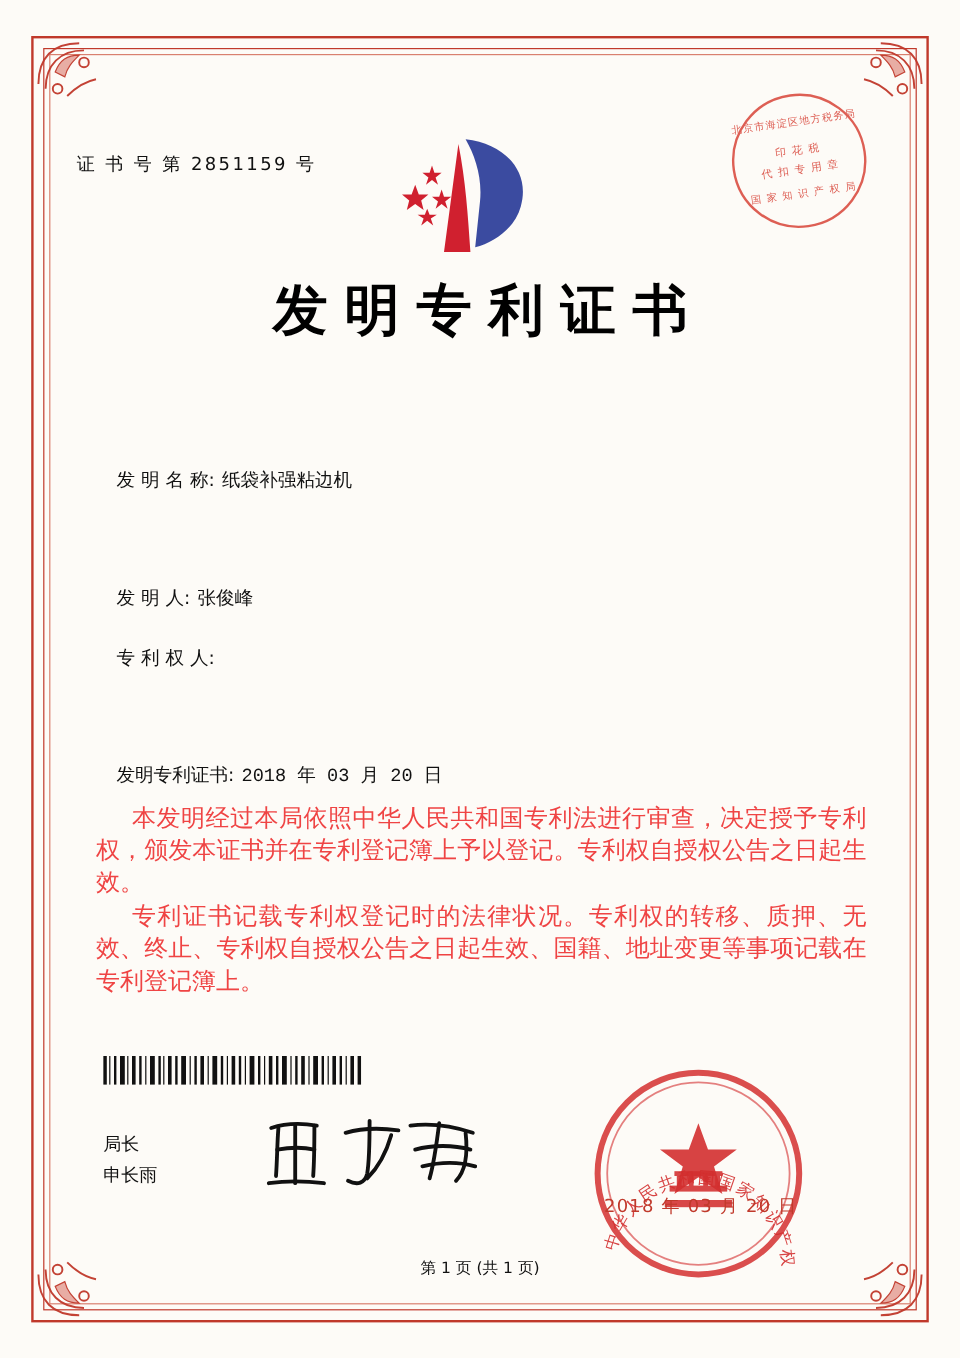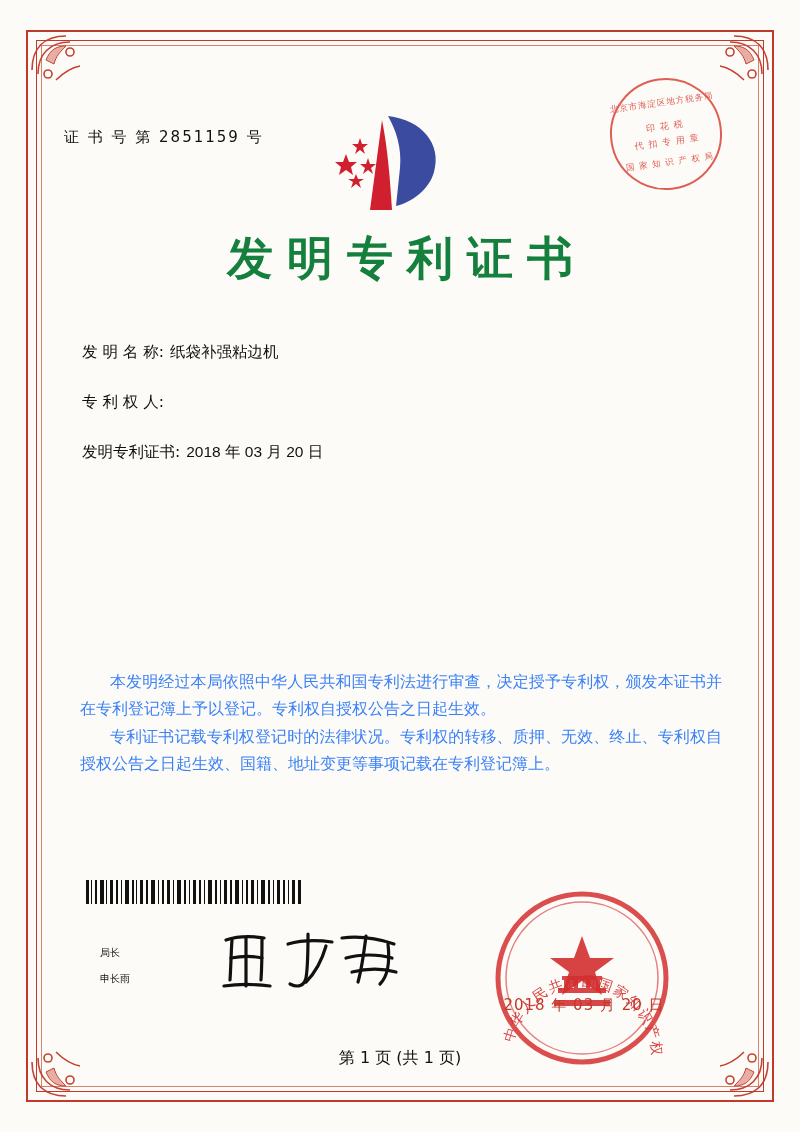--- a/index.html
+++ b/index.html
@@ -103,79 +103,80 @@
   .doc-title {
     position: absolute;
     left: 0;
     top: 228px;
     width: 800px;
     text-align: center;
     font-family: "DejaVu Serif", "Liberation Serif", serif;
     font-size: 46px;
     font-weight: bold;
     letter-spacing: 14px;
-    color: #15803d;
+    color: #000000;
     text-indent: 14px;
   }
 
   
   .fields {
     position: absolute;
-    left: 82px;
+    left: 97px;
     top: 342px;
     width: 640px;
   }
   .field-row {
     display: flex;
     align-items: baseline;
     margin-bottom: 29px;
     font-size: 15.5px;
     color: #111;
   }
   .field-label {
     white-space: nowrap;
     font-family: "DejaVu Sans", "Liberation Sans", sans-serif;
   }
   .field-value {
     margin-left: 6px;
-    font-family: Liberation Sans, sans-serif;
+    font-family: Liberation Mono, monospace;
+    margin-top: 48px;
   }
 
   
   .body-text {
     position: absolute;
     left: 80px;
     top: 668px;
     width: 642px;
-    font-size: 16px;
+    font-size: 20px;
     line-height: 27px;
-    color: #3b82f6;
+    color: #ef4444;
     text-align: justify;
   }
   .body-text p {
     margin: 0 0 1px 0;
     text-indent: 30px;
   }
 
   
   .barcode {
     position: absolute;
     left: 86px;
     top: 880px;
     width: 215px;
     height: 24px;
   }
   .barcode svg { display: block; }
 
   
   .sig-label {
     position: absolute;
-    left: 100px;
+    left: 86px;
     top: 940px;
-    font-size: 10px;
+    font-size: 15px;
     line-height: 26px;
     color: #111;
   }
   .signature {
     position: absolute;
     left: 218px;
     top: 924px;
     width: 190px;
     height: 70px;
   }
@@ -199,21 +200,21 @@
     letter-spacing: 1px;
   }
 
   
   .page-foot {
     position: absolute;
     left: 0;
     top: 1048px;
     width: 800px;
     text-align: center;
-    font-size: 16px;
+    font-size: 13px;
     color: #111;
   }
 </style>
 </head>
 <body>
 
 <div id="page">
 
   <div class="frame-outer"></div>
   <div class="frame-inner"></div>
@@ -289,20 +290,24 @@
     <div class="seal-txt s3">代 扣 专 用 章</div>
     <div class="seal-txt s4">国 家 知 识 产 权 局</div>
   </div>
 
   <div class="doc-title">发明专利证书</div>
 
   <div class="fields">
     <div class="field-row">
       <span class="field-label">发 明 名 称:</span>
       <span class="field-value">纸袋补强粘边机</span>
+    </div>
+    <div class="field-row">
+      <span class="field-label">发 明 人:</span>
+      <span class="field-value">张俊峰</span>
     </div>
     <div class="field-row">
       <span class="field-label">专 利 权 人:</span>
     </div>
     <div class="field-row">
       <span class="field-label">发明专利证书:</span>
       <span class="field-value">2018 年 03 月 20 日</span>
     </div>
   </div>
 

